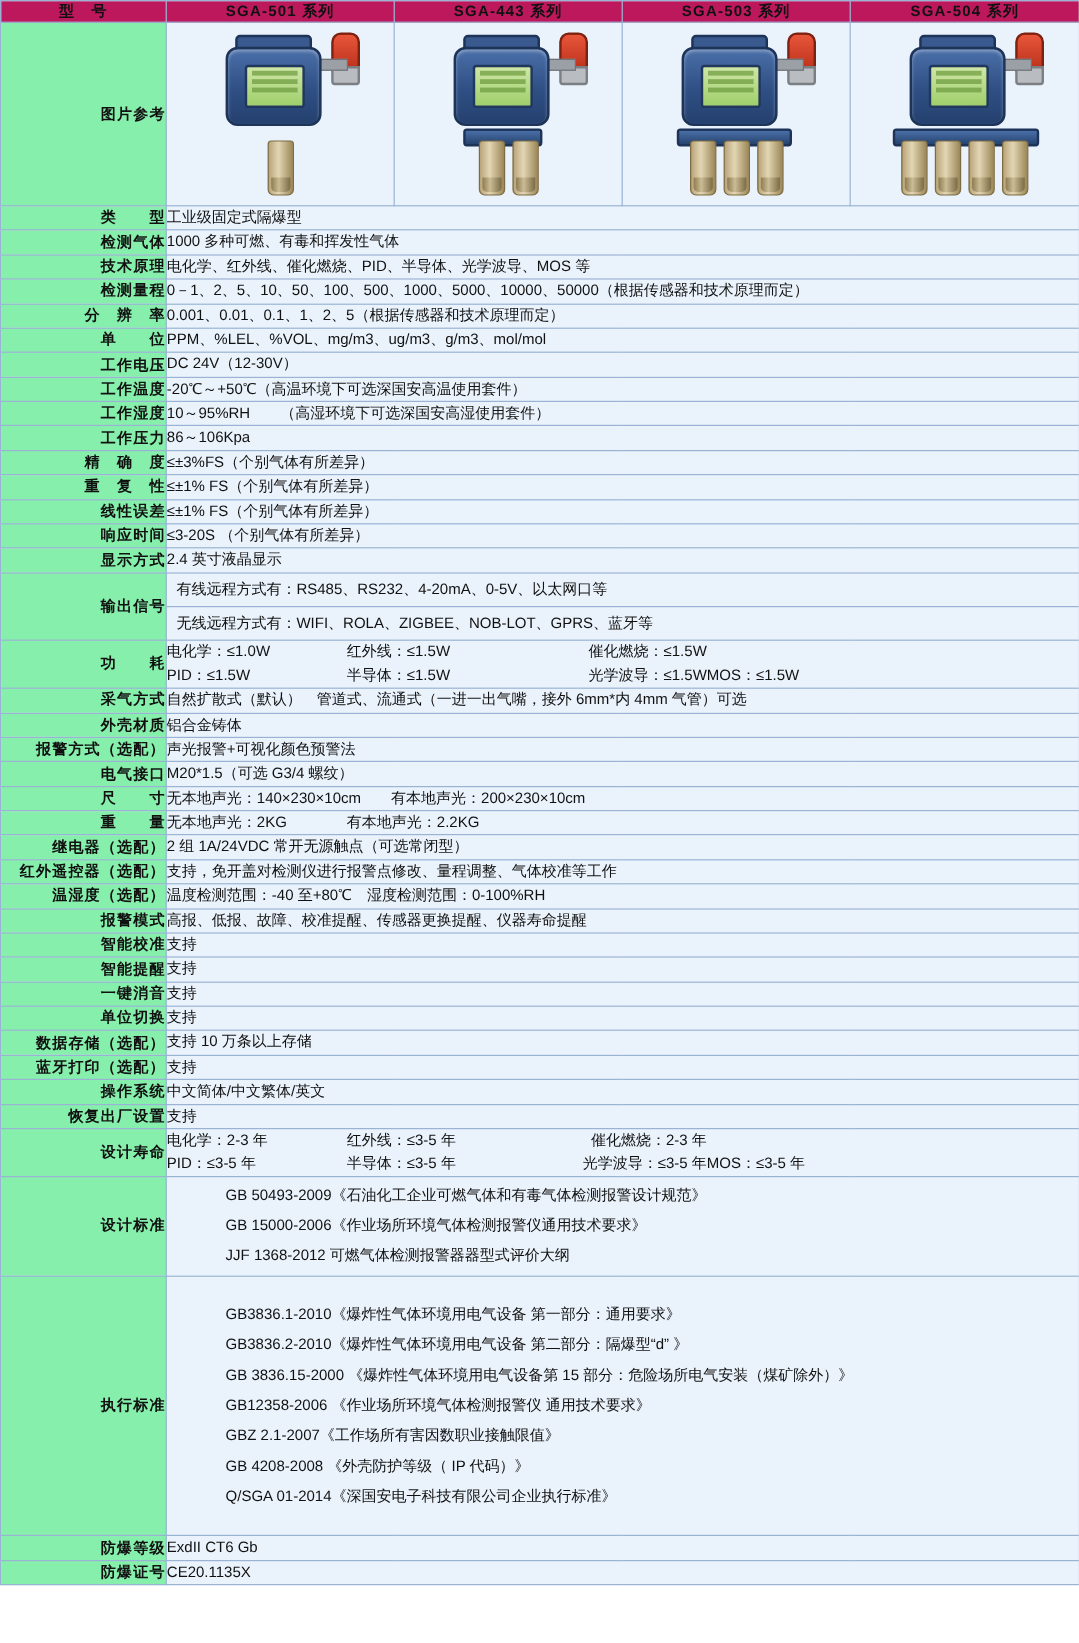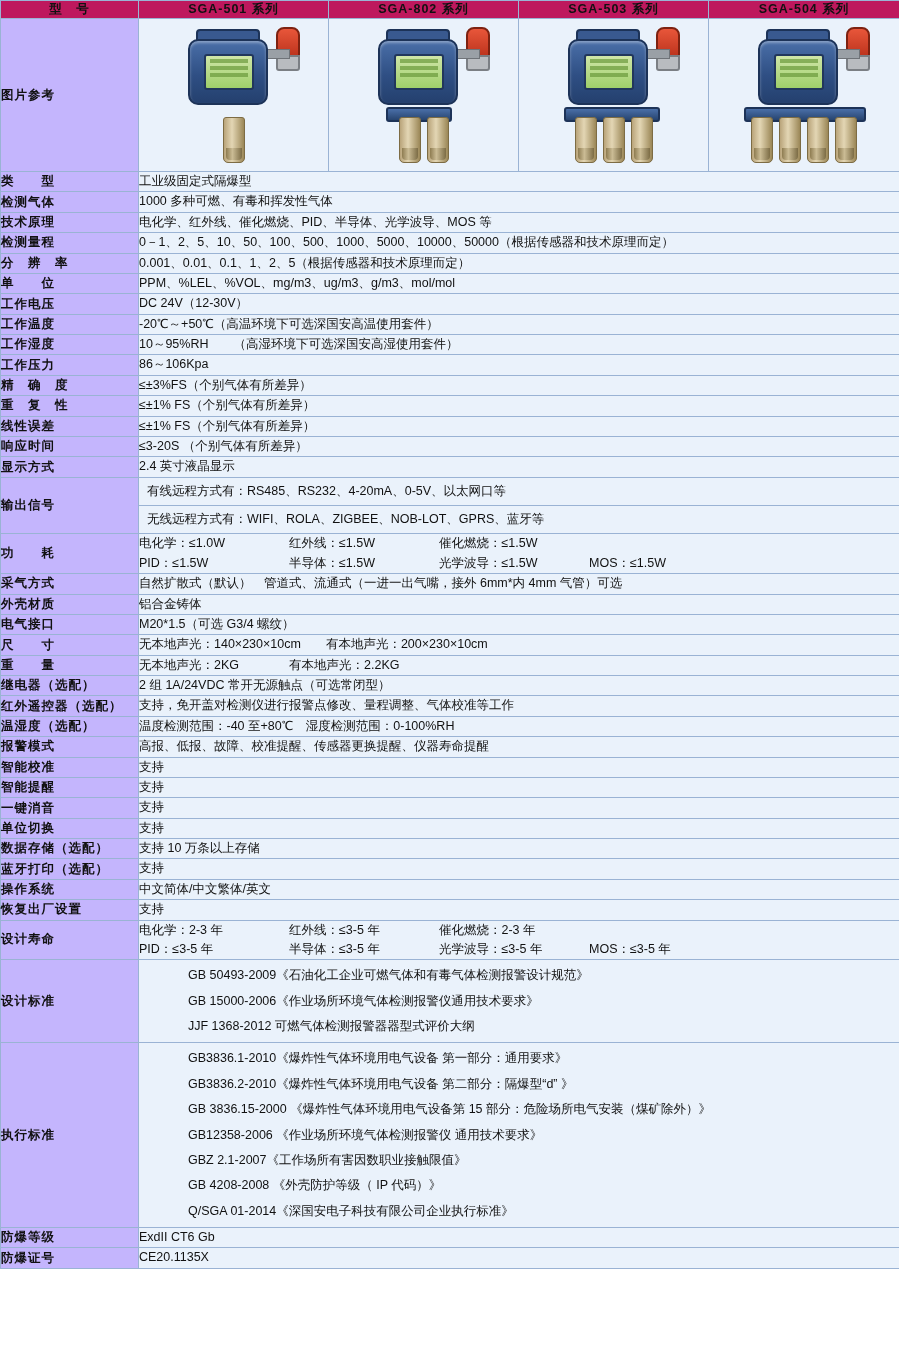--- a/index.html
+++ b/index.html
@@ -21,22 +21,22 @@
   }
   table.spec td {
     border: 1px solid #9ab3d4;
     padding: 0;
     vertical-align: middle;
     font-size: 12.5px;
     color: #111;
   }
   td.label {
     width: 138px;
-    background: #c4b5fd;
-    text-align: left;
+    background: #86efac;
+    text-align: right;
     font-weight: bold;
     color: #0d2a4d;
     font-size: 13px;
     letter-spacing: 1px;
     padding: 4px 2px;
     line-height: 1.35;
   }
   td.val {
     background: #eaf2fb;
     padding: 4px 8px;
@@ -62,21 +62,21 @@
   }
   .cols {
     display: flex;
     flex-wrap: wrap;
   }
   .cols > span {
     display: inline-block;
   }
   .c1 { width: 150px; }
   .c2 { width: 150px; }
-  .c3 { width: 150px; }
+  .c3 { width: 150px; text-align: right; }
   .sub-rows > div {
     border-bottom: 1px solid #9ab3d4;
     padding: 4px 8px;
   }
   .sub-rows > div:last-child { border-bottom: none; }
   .std-list > div { padding: 3px 8px; margin-left: 41px; }
 
   
   .device {
     position: relative;
@@ -197,21 +197,21 @@
     <col style="width:190px">
     <col style="width:190px">
     <col style="width:190px">
     <col style="width:191px">
   </colgroup>
 
   <tbody>
         <tr>
     <td class="head">型　号</td>
     <td class="head">SGA-501 系列</td>
-    <td class="head">SGA-802 系列</td>
+    <td class="head">SGA-443 系列</td>
     <td class="head">SGA-503 系列</td>
     <td class="head">SGA-504 系列</td>
   </tr>
 
   <tr>
     <td class="label">图片参考</td>
     <td class="imgcell">
       <div class="device">
         <div class="dev-top"></div>
         <div class="dev-lamp"></div>
@@ -381,20 +381,24 @@
 
   <tr>
           <td class="label">采气方式</td>
           <td class="val" colspan="4">自然扩散式（默认）　管道式、流通式（一进一出气嘴，接外 6mm*内 4mm 气管）可选</td>
         </tr>
   <tr>
           <td class="label">外壳材质</td>
           <td class="val" colspan="4">铝合金铸体</td>
         </tr>
   <tr>
+          <td class="label">报警方式（选配）</td>
+          <td class="val" colspan="4">声光报警+可视化颜色预警法</td>
+        </tr>
+  <tr>
           <td class="label">电气接口</td>
           <td class="val" colspan="4">M20*1.5（可选 G3/4 螺纹）</td>
         </tr>
   <tr>
           <td class="label">尺　　寸</td>
           <td class="val" colspan="4">无本地声光：140×230×10cm　　有本地声光：200×230×10cm</td>
         </tr>
   <tr>
           <td class="label">重　　量</td>
           <td class="val" colspan="4">无本地声光：2KG　　　　有本地声光：2.2KG</td>
@@ -471,21 +475,21 @@
       <div class="std-list">
         <div>GB 50493-2009《石油化工企业可燃气体和有毒气体检测报警设计规范》</div>
         <div>GB 15000-2006《作业场所环境气体检测报警仪通用技术要求》</div>
         <div>JJF 1368-2012 可燃气体检测报警器器型式评价大纲</div>
       </div>
     </td>
   </tr>
 
   <tr>
     <td class="label">执行标准</td>
-    <td class="val" colspan="4" style="padding:3px 0">
+    <td class="val" colspan="4" style="padding:19px 0">
       <div class="std-list">
         <div>GB3836.1-2010《爆炸性气体环境用电气设备 第一部分：通用要求》</div>
         <div>GB3836.2-2010《爆炸性气体环境用电气设备 第二部分：隔爆型“d” 》</div>
         <div>GB 3836.15-2000 《爆炸性气体环境用电气设备第 15 部分：危险场所电气安装（煤矿除外）》</div>
         <div>GB12358-2006 《作业场所环境气体检测报警仪 通用技术要求》</div>
         <div>GBZ 2.1-2007《工作场所有害因数职业接触限值》</div>
         <div>GB 4208-2008 《外壳防护等级（ IP 代码）》</div>
         <div>Q/SGA 01-2014《深国安电子科技有限公司企业执行标准》</div>
       </div>
     </td>

